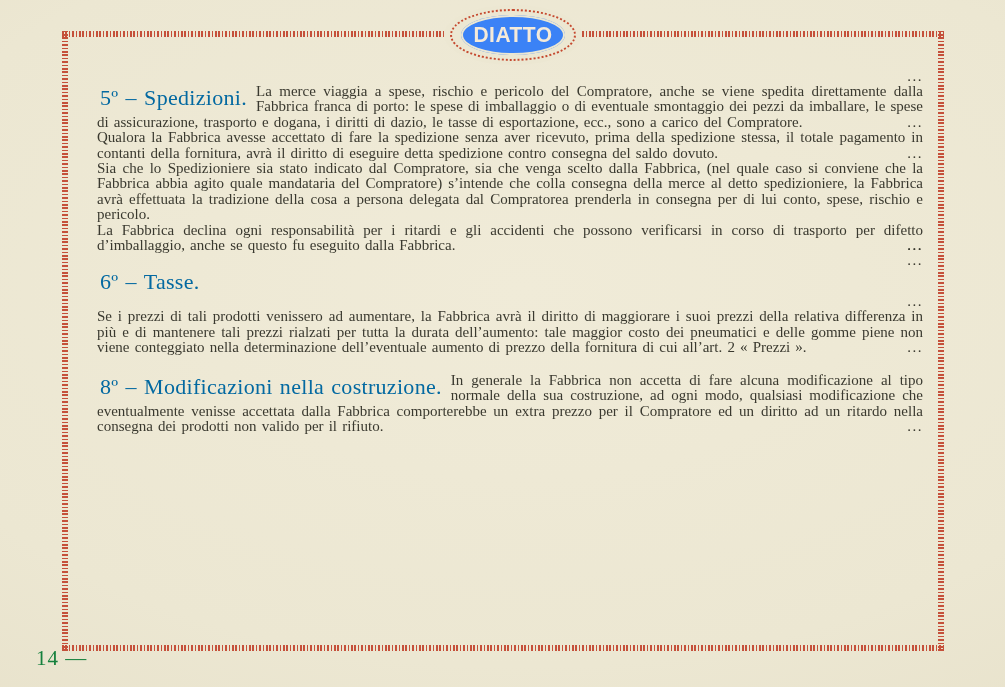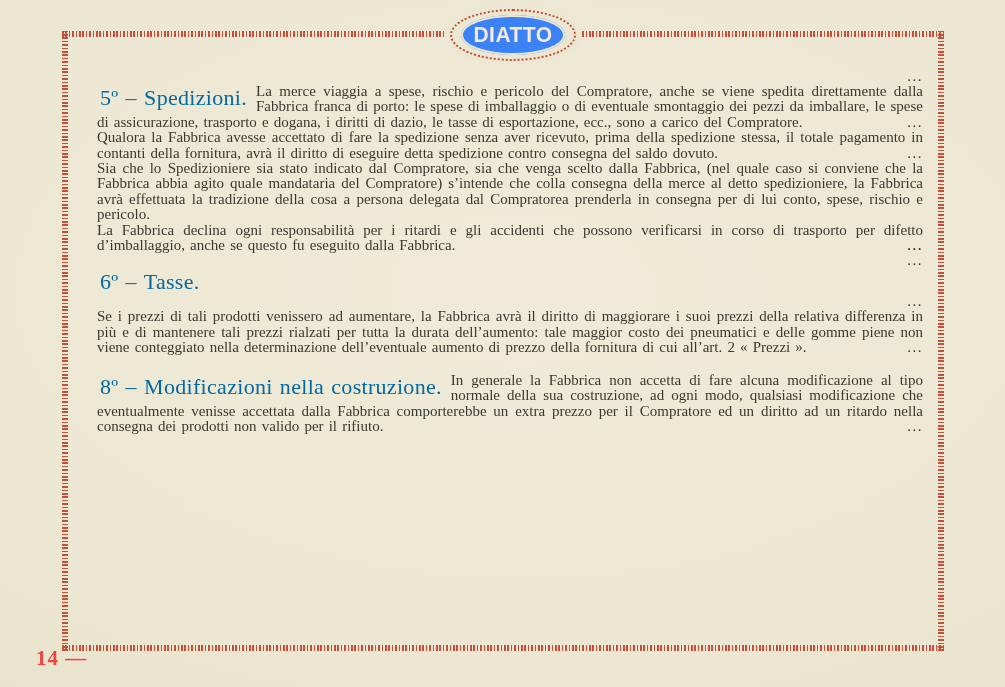--- a/index.html
+++ b/index.html
@@ -53,21 +53,21 @@
   .sec-7{margin-bottom:17px;}
   .heading{
     float:left;font-weight:400;font-size:22px;line-height:20px;
     padding:4px 9px 0 3px;height:30px;box-sizing:border-box;
     white-space:nowrap;letter-spacing:0.3px;color:#0369a1;
   }
   .content p{margin:0;position:relative;}
   .dots{position:absolute;right:0;bottom:0;letter-spacing:1.5px;}
   .page-num{
     position:absolute;left:36px;top:646px;
-    font-size:21px;letter-spacing:1px;color:#ef4444;font-weight:700;
+    font-size:21px;letter-spacing:1px;color:#15803d;font-weight:400;
   }
 </style>
 </head>
 <body>
 
 <div class="page">
 
   <div class="b b-top"></div>
   <div class="b b-bottom"></div>
   <div class="b b-left"></div>

